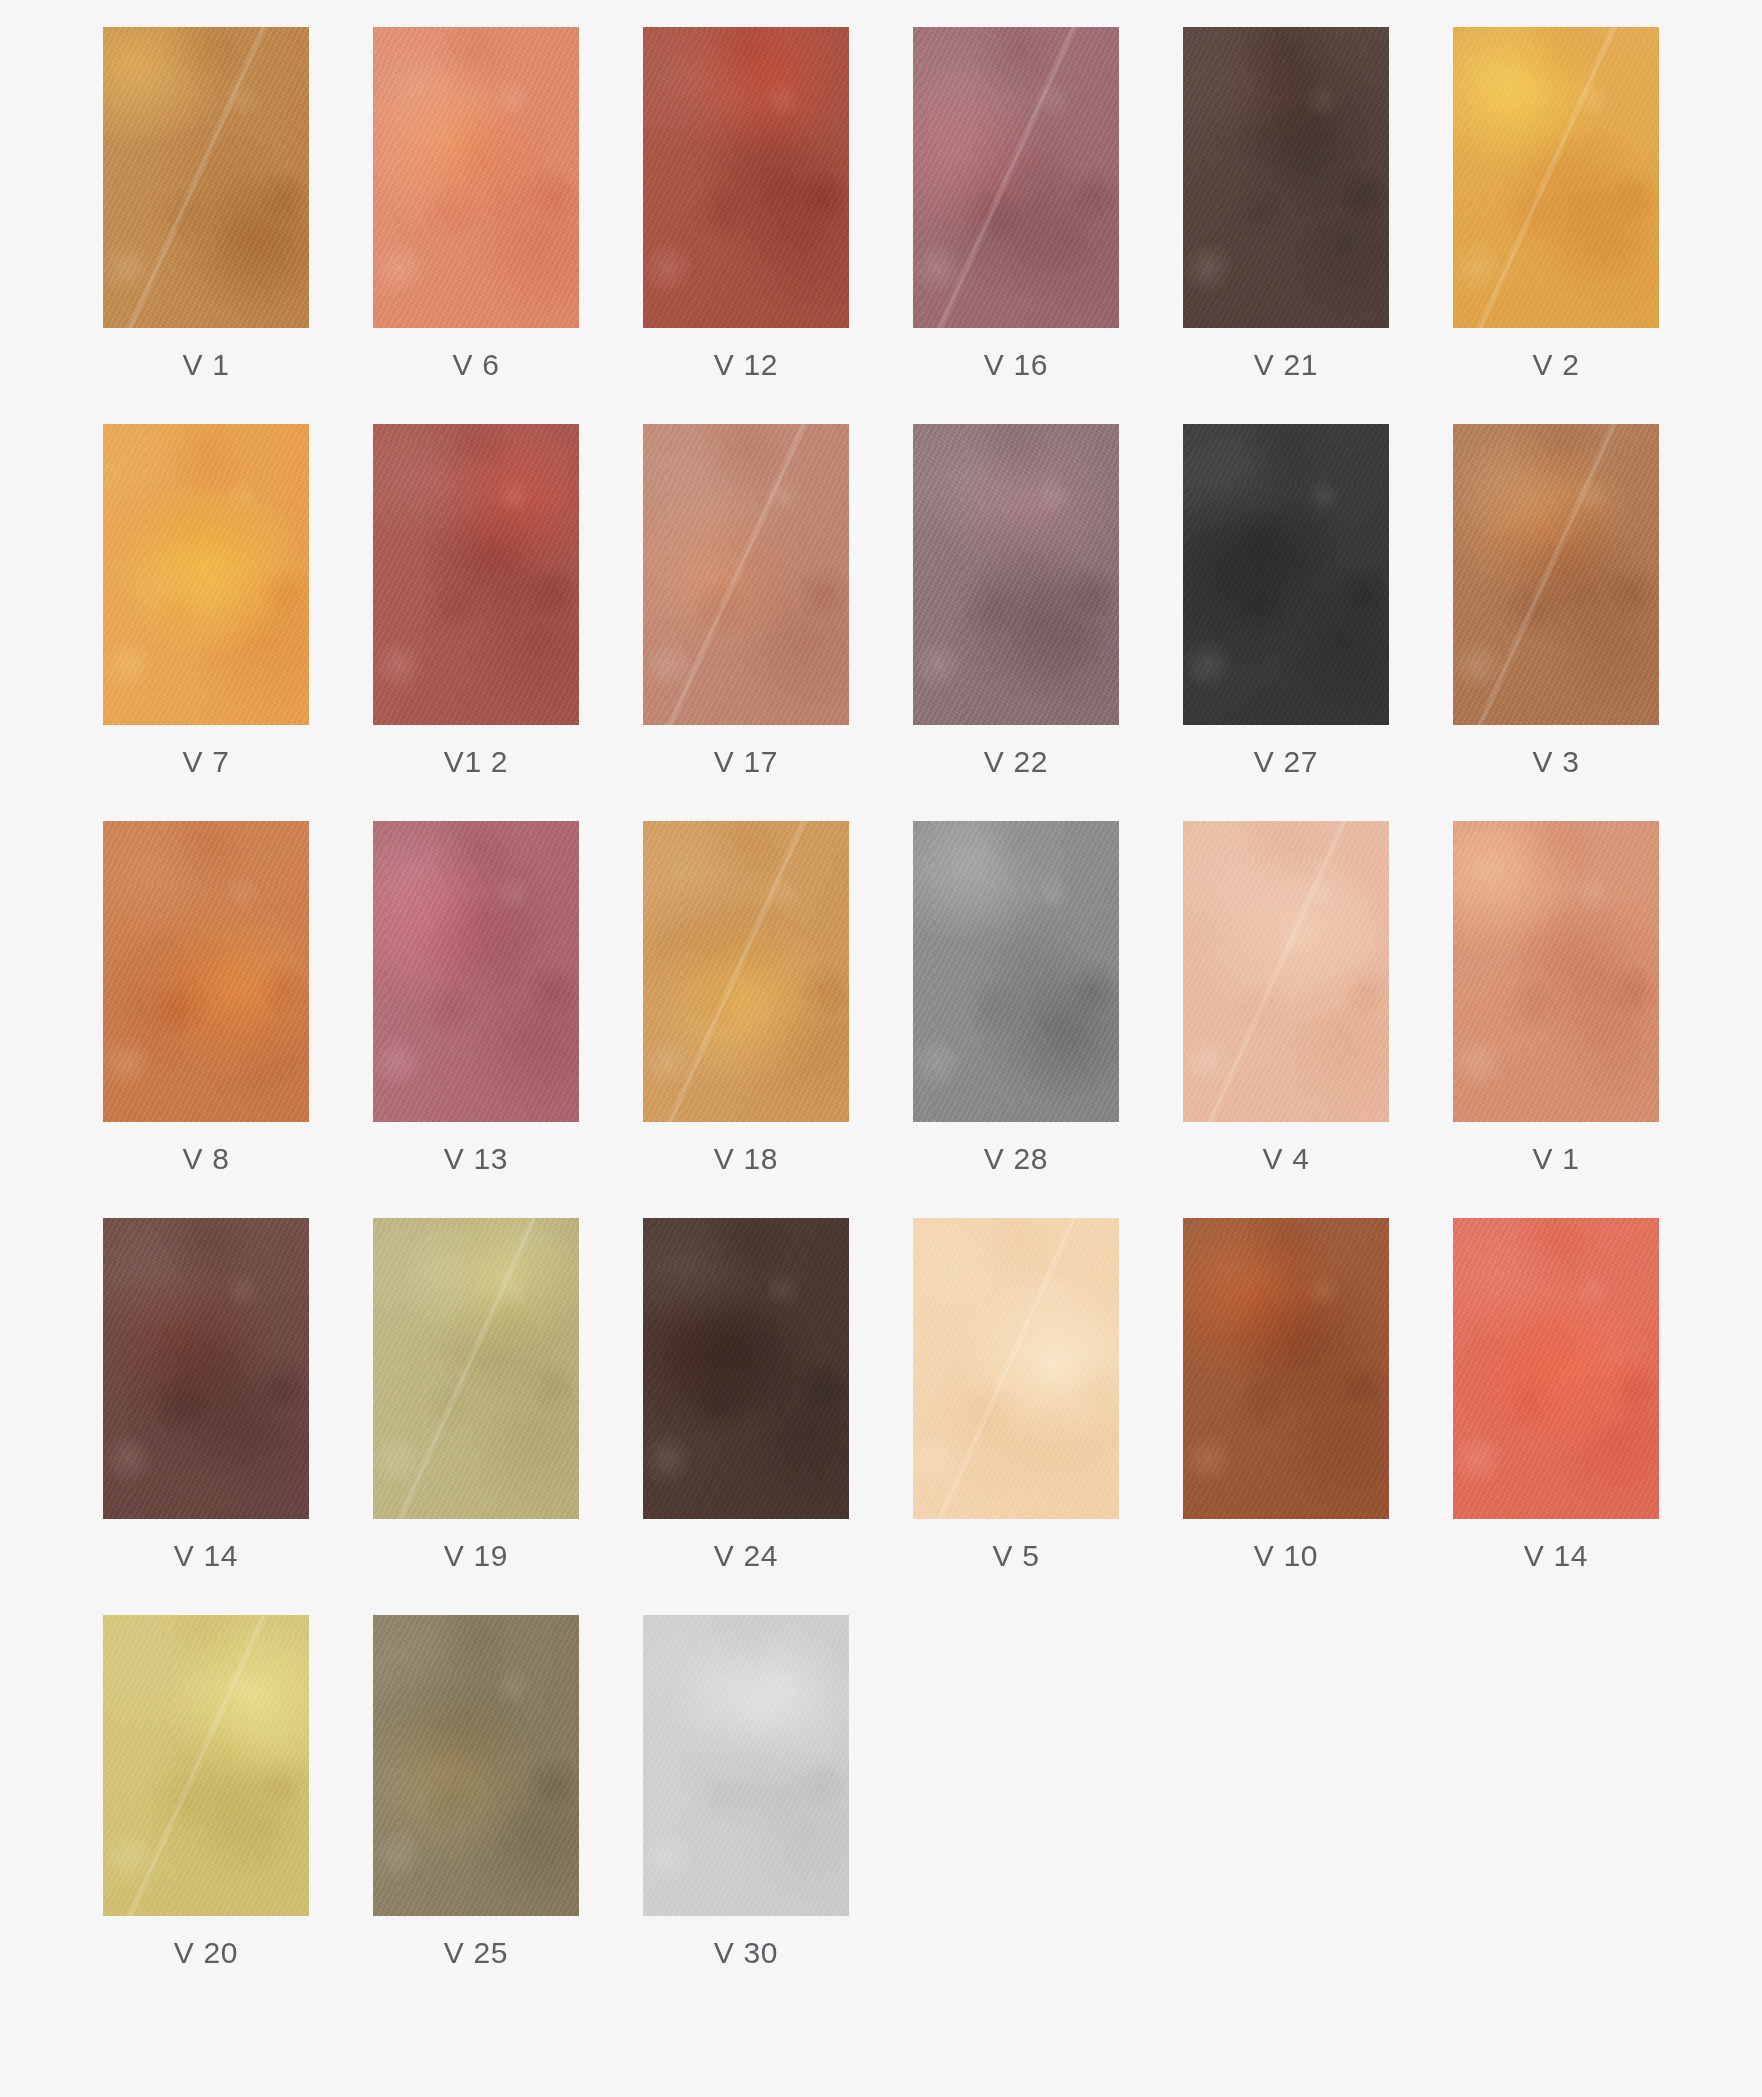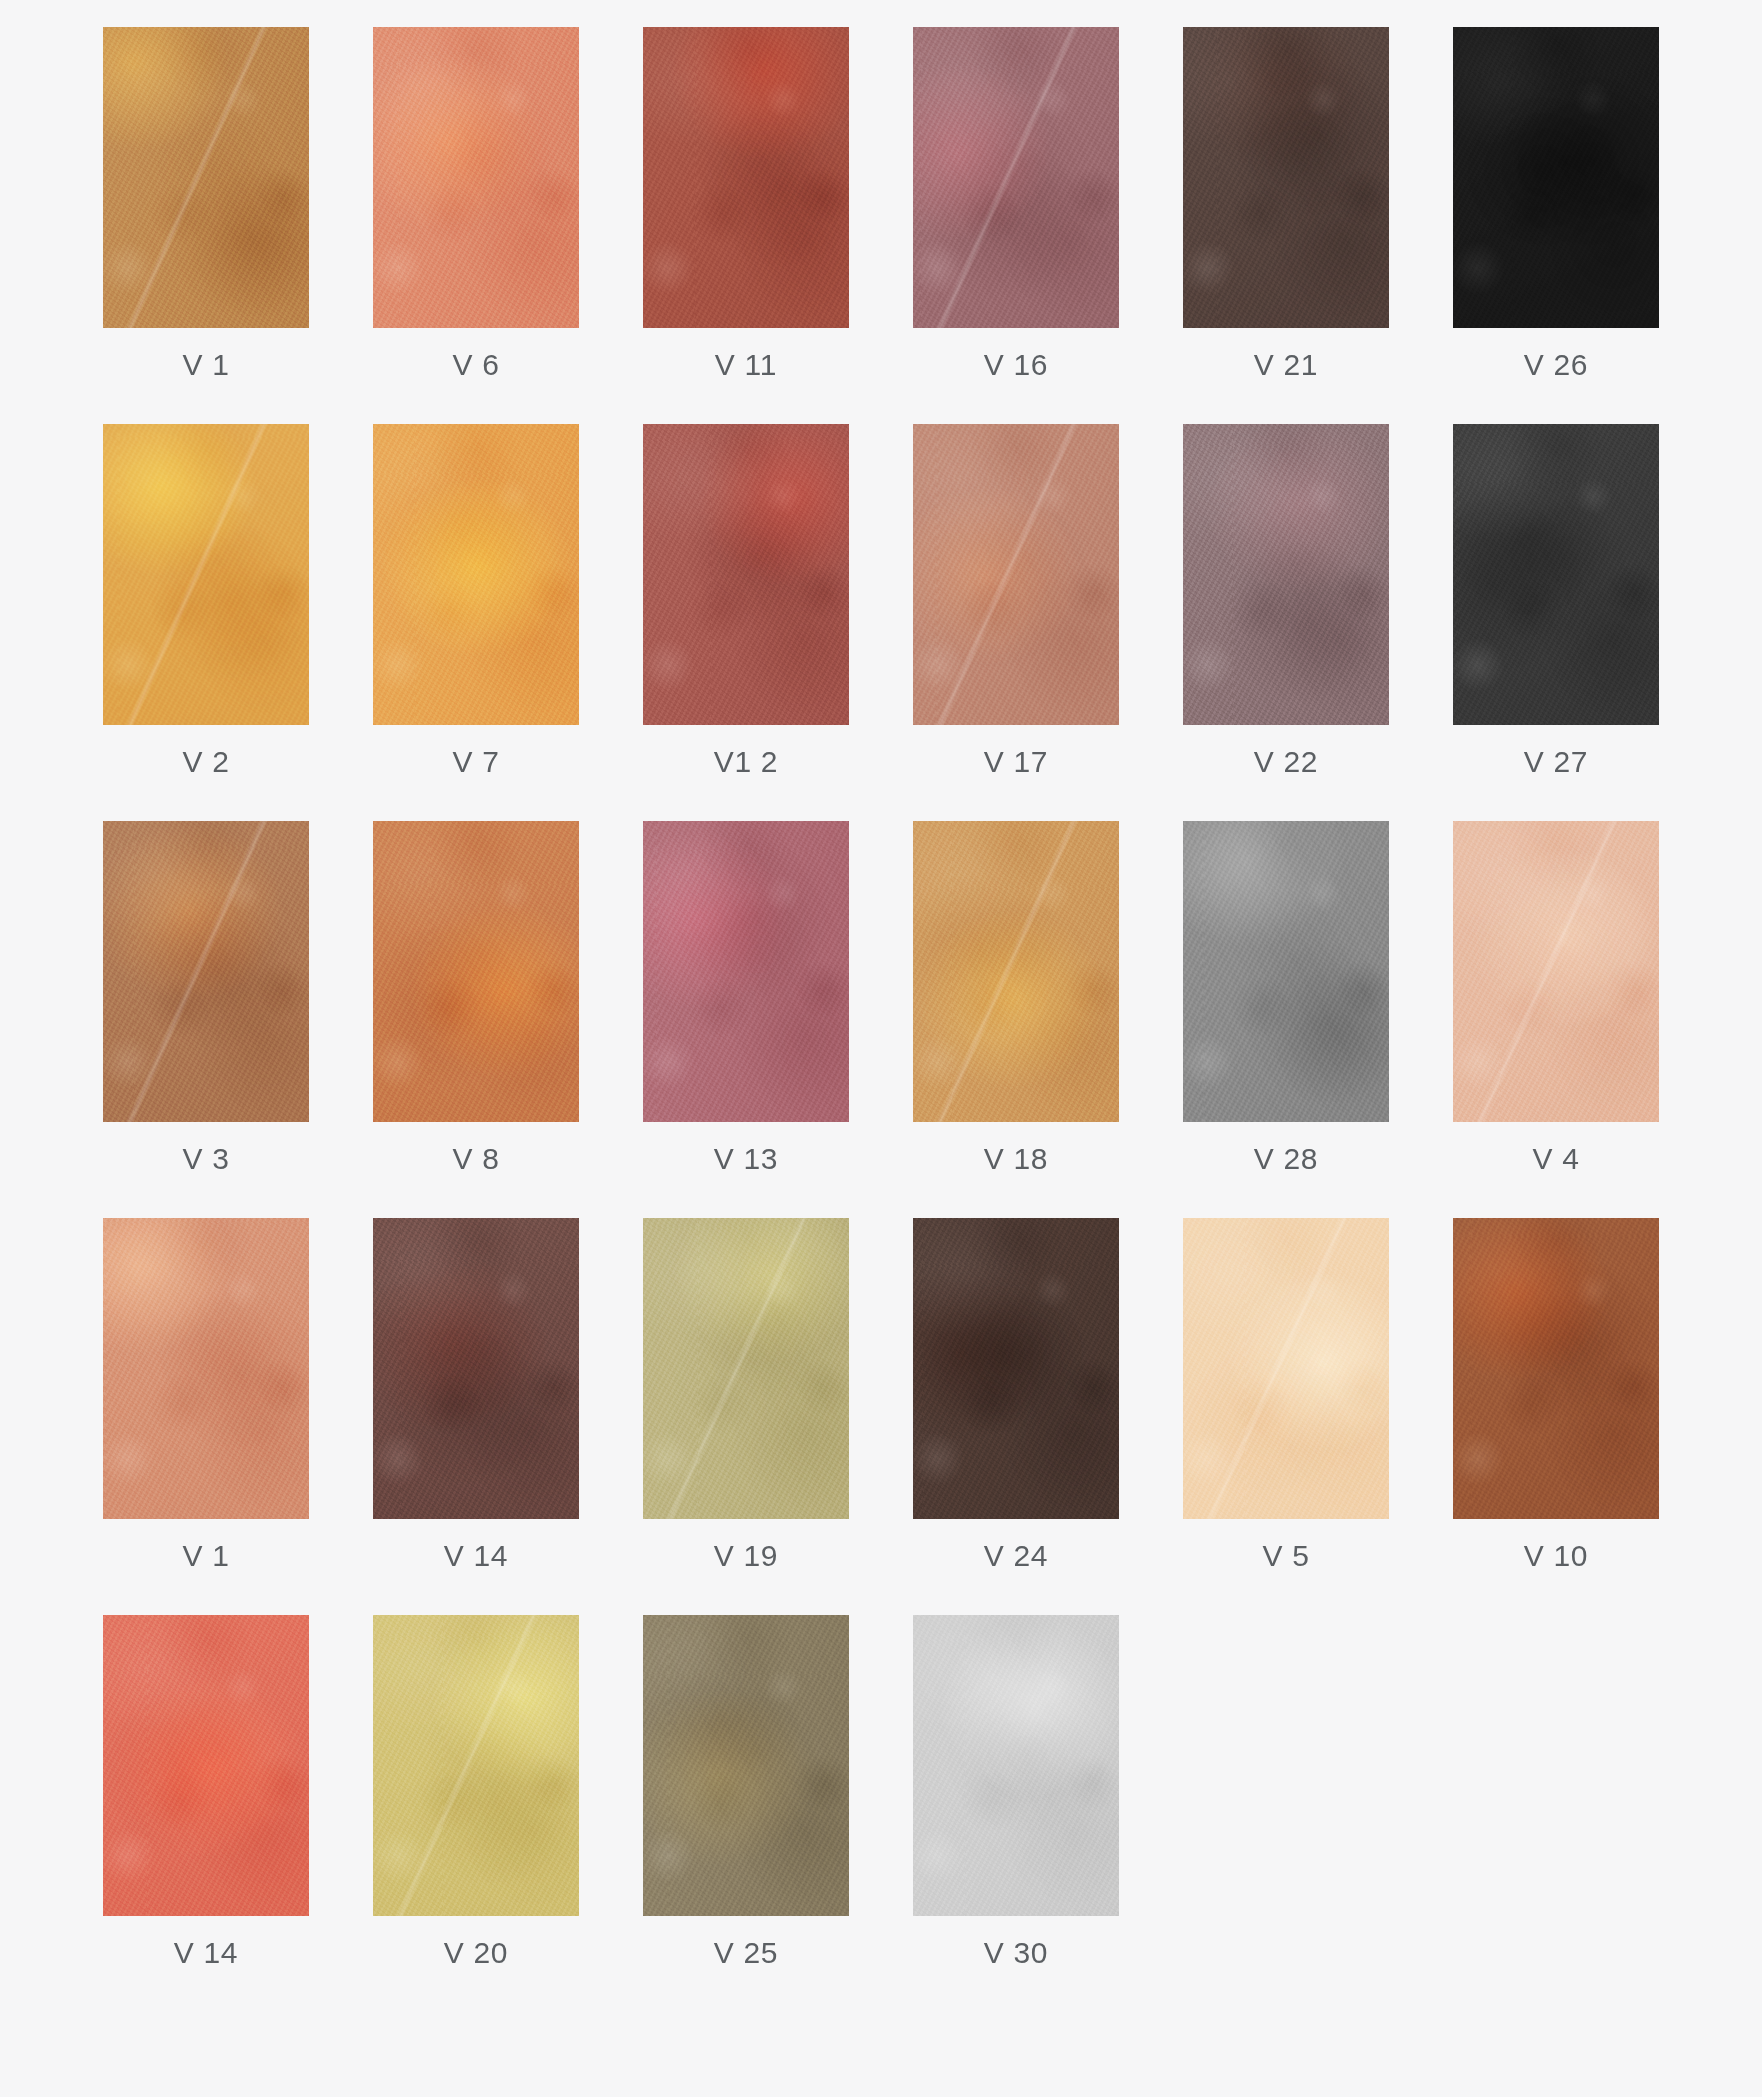--- a/index.html
+++ b/index.html
@@ -118,46 +118,38 @@
           <div class="tex t3"></div>
         </div>
         <div class="label">V 6</div>
       </div>
       <div class="cell">
         <div class="swatch" style="background-color: rgb(168, 84, 69); background-image: radial-gradient(70% 45% at 59.4% 15%, rgba(192, 117, 102, 0.55), rgba(0, 0, 0, 0) 66%), radial-gradient(60% 40% at 67.6% 53.2%, rgba(0, 0, 0, 0.22), rgba(0, 0, 0, 0) 68%), linear-gradient(122deg, rgba(255, 255, 255, 0.1), rgba(0, 0, 0, 0.12));">
           <div class="tex t1"></div>
           <div class="tex t2" style="background-position: 52px 4.3px, 30px 52px;"></div>
           <div class="tex t3"></div>
         </div>
-        <div class="label">V 11</div>
+        <div class="label">V 12</div>
       </div>
       <div class="cell">
         <div class="swatch" style="background-color: rgb(158, 109, 114); background-image: radial-gradient(70% 45% at 21.6% 41.5%, rgba(187, 144, 148, 0.55), rgba(0, 0, 0, 0) 66%), radial-gradient(60% 40% at 46.4% 64.8%, rgba(0, 0, 0, 0.22), rgba(0, 0, 0, 0) 68%), linear-gradient(133deg, rgba(255, 255, 255, 0.1), rgba(0, 0, 0, 0.12));">
           <div class="tex t1"></div>
           <div class="tex t2" style="background-position: 7.8px 42px, 9.2px 7.8px;"></div>
           <div class="tex t3"></div>
           <div class="tex veins"></div>
         </div>
         <div class="label">V 16</div>
       </div>
       <div class="cell">
         <div class="swatch" style="background-color: rgb(87, 68, 62); background-image: radial-gradient(70% 45% at 43.8% 18%, rgba(114, 92, 84, 0.55), rgba(0, 0, 0, 0) 66%), radial-gradient(60% 40% at 65.2% 36.4%, rgba(0, 0, 0, 0.22), rgba(0, 0, 0, 0) 68%), linear-gradient(144deg, rgba(255, 255, 255, 0.1), rgba(0, 0, 0, 0.12));">
           <div class="tex t1"></div>
           <div class="tex t2" style="background-position: 34px 8.5px, 60px 34px;"></div>
           <div class="tex t3"></div>
         </div>
         <div class="label">V 21</div>
-      </div>
-      <div class="cell">
-        <div class="swatch" style="background-color: rgb(26, 26, 26); background-image: radial-gradient(70% 45% at 66% 44.5%, rgba(60, 60, 60, 0.55), rgba(0, 0, 0, 0) 66%), radial-gradient(60% 40% at 44% 48%, rgba(0, 0, 0, 0.22), rgba(0, 0, 0, 0) 68%), linear-gradient(155deg, rgba(255, 255, 255, 0.1), rgba(0, 0, 0, 0.12));">
-          <div class="tex t1"></div>
-          <div class="tex t2" style="background-position: 60px 46px, 39px 60px;"></div>
-          <div class="tex t3"></div>
-        </div>
-        <div class="label">V 26</div>
       </div>
       <div class="cell">
         <div class="swatch" style="background-color: rgb(226, 168, 78); background-image: radial-gradient(70% 45% at 28.2% 21%, rgba(240, 200, 120, 0.55), rgba(0, 0, 0, 0) 66%), radial-gradient(60% 40% at 62.8% 59.6%, rgba(0, 0, 0, 0.22), rgba(0, 0, 0, 0) 68%), linear-gradient(166deg, rgba(255, 255, 255, 0.1), rgba(0, 0, 0, 0.12));">
           <div class="tex t1"></div>
           <div class="tex t2" style="background-position: 15.6px 12.8px, 18.4px 15.6px;"></div>
           <div class="tex t3"></div>
           <div class="tex veins"></div>
         </div>
         <div class="label">V 2</div>
       </div>

